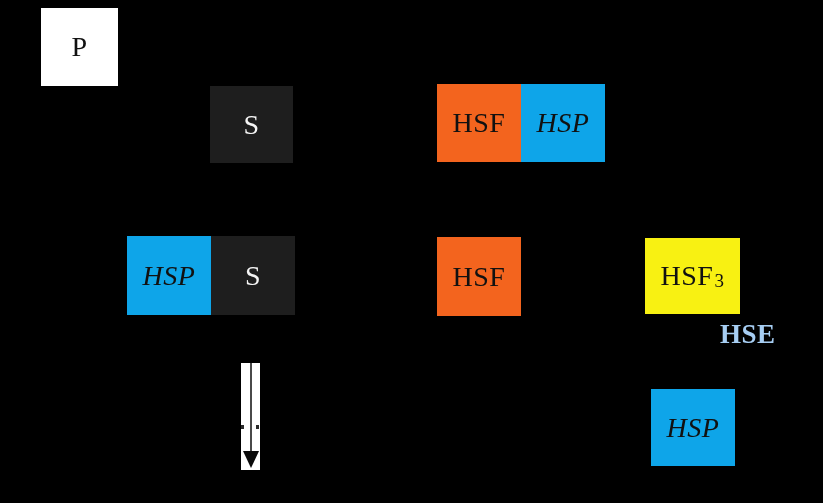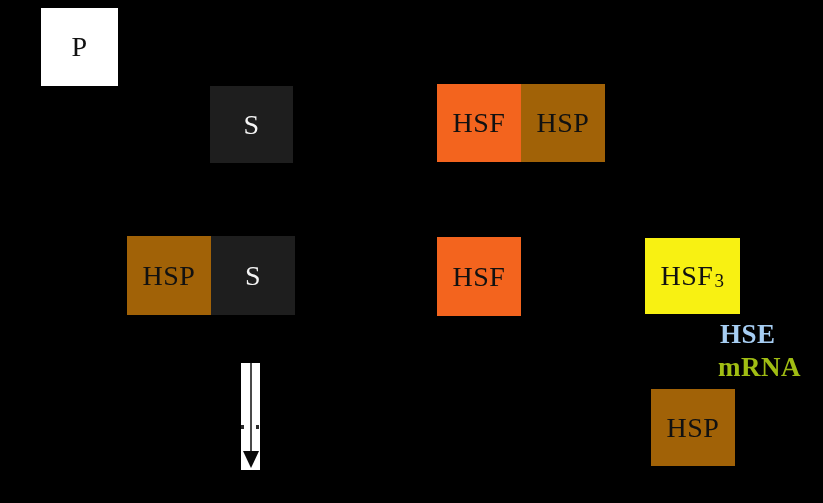--- a/index.html
+++ b/index.html
@@ -20,21 +20,21 @@
     display: flex;
     align-items: center;
     justify-content: center;
     font-size: 28px;
     line-height: 1;
     letter-spacing: 0.5px;
   }
   .box-white  { background: #ffffff; color: #111111; }
   .box-dark   { background: #1e1e1e; color: #f5f5f5; }
   .box-orange { background: #f3641e; color: #111111; }
-  .box-blue   { background: #a16207; color: #111111; }
+  .box-blue   { background: #0ea5e9; color: #111111; font-style: italic; }
   .box-yellow { background: #f8f112; color: #111111; }
   .box-yellow sub {
     font-size: 19px;
     line-height: 1;
     transform: translateY(4px);
     margin-left: 1px;
   }
   .side-label {
     position: absolute;
     font-weight: bold;
@@ -114,21 +114,20 @@
     <span>HSF</span>
   </div>
 
   <div class="box box-yellow" style="left:645px; top:238px; width:95px; height:76px;">
     <span>HSF</span>
       <sub>3</sub>
   </div>
 
   <div class="side-label label-hse">HSE</div>
 
-  <div class="side-label label-mrna">mRNA</div>
 
   <div class="box box-blue" style="left:651px; top:389px; width:84px; height:77px;">
     <span>HSP</span>
   </div>
 
   <div>
     <div class="arrow-bar"></div>
     <div class="arrow-line"></div>
     <div class="arrow-notch arrow-notch-left"></div>
     <div class="arrow-notch arrow-notch-right"></div>

